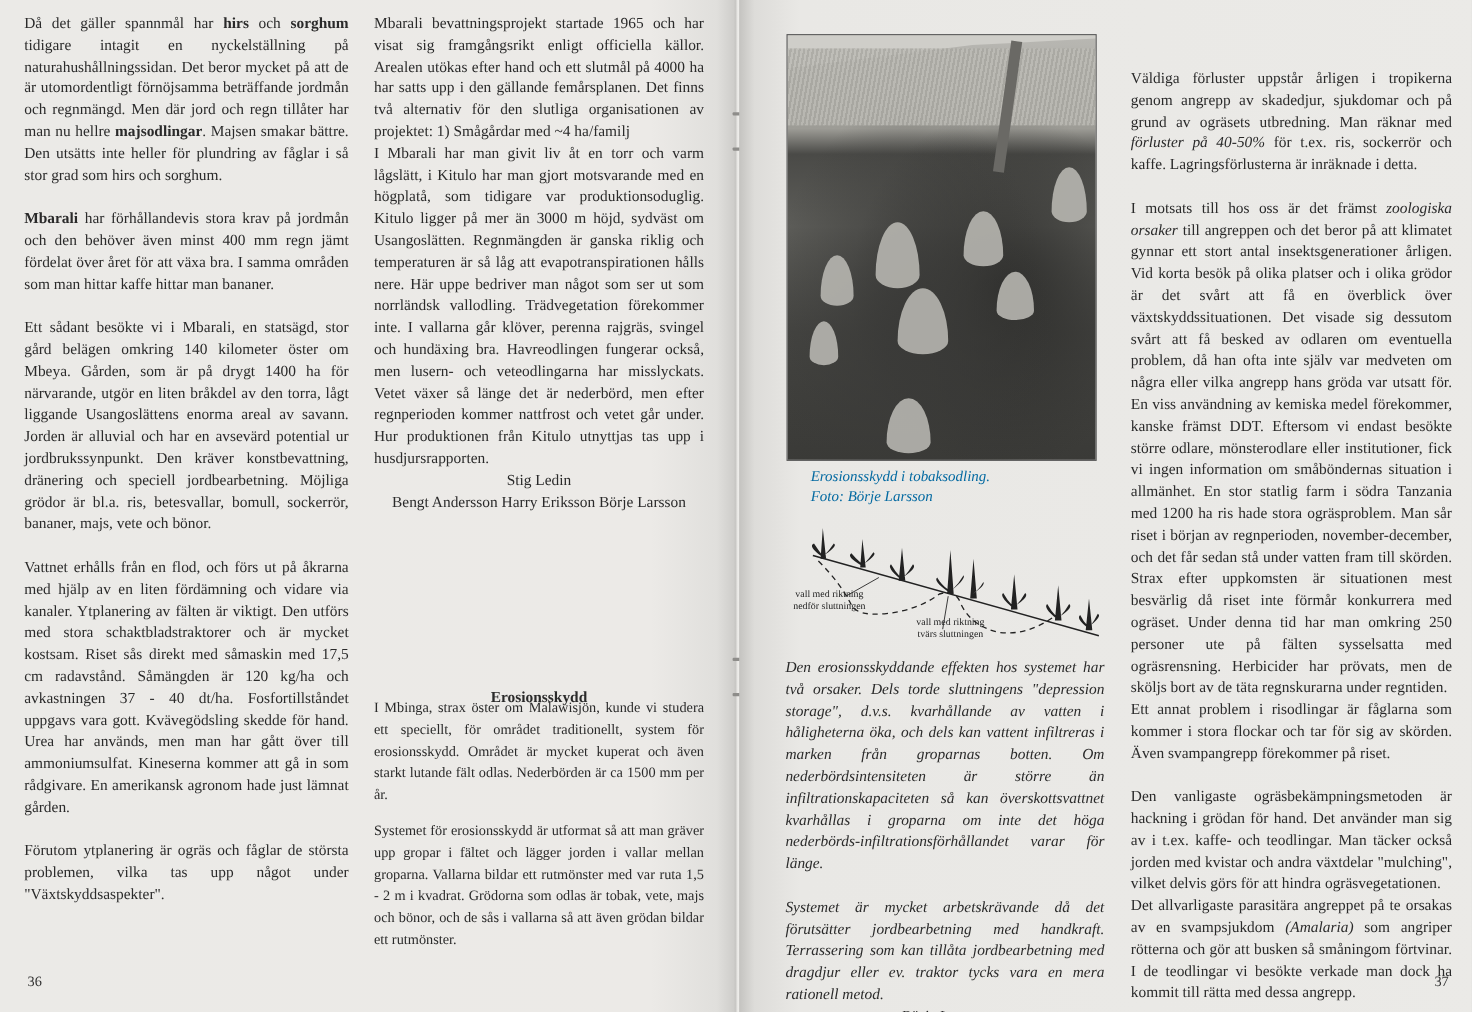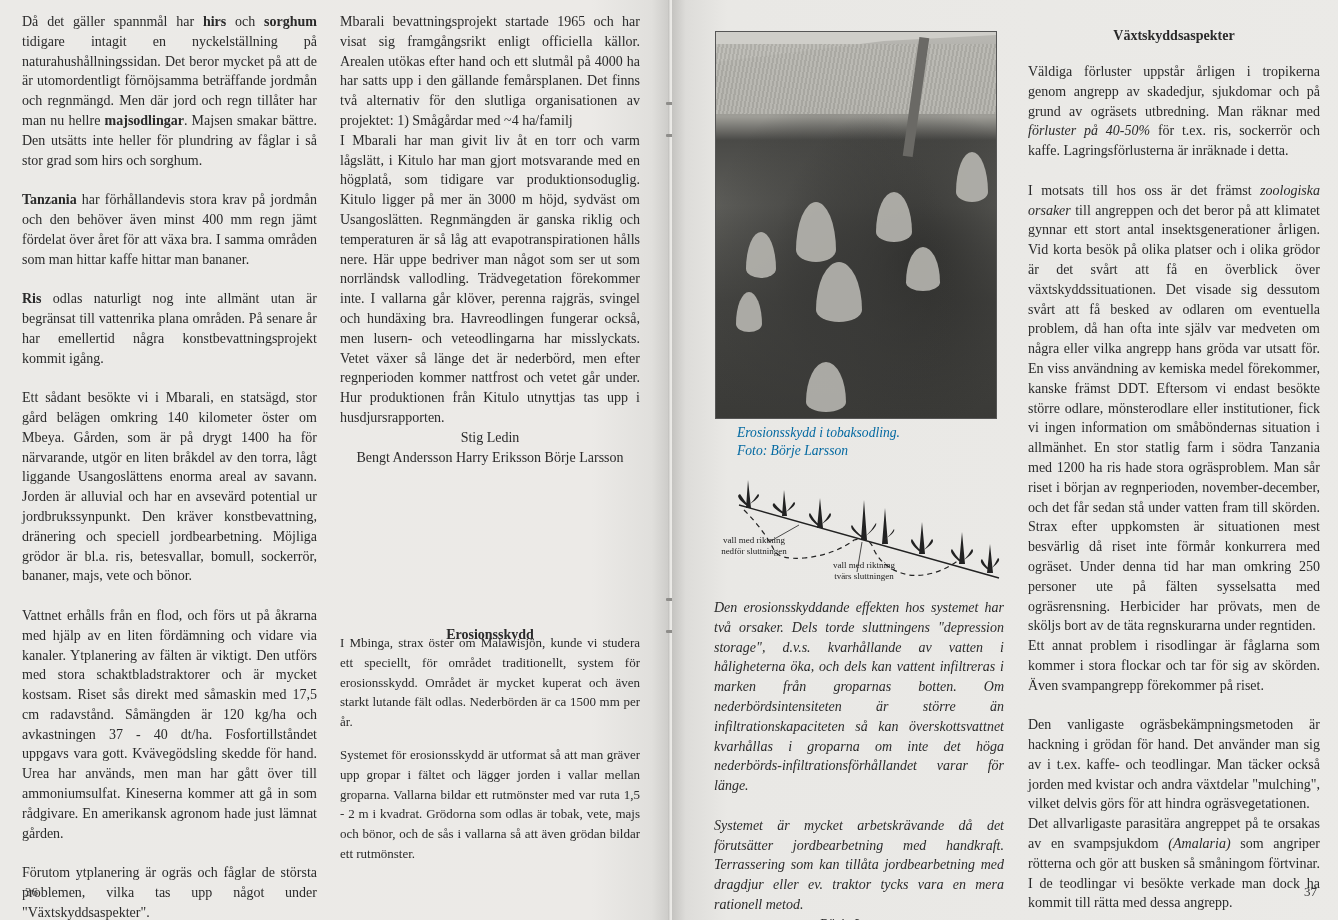--- a/index.html
+++ b/index.html
@@ -58,22 +58,21 @@
 </style>
 </head>
 <body>
 
 <div class="spread">
 
   <div class="page left">
 
     <div class="col col-1">
       <p><span>Då det gäller spannmål har </span><b>hirs</b><span> och </span><b>sorghum</b><span> tidigare intagit en nyckelställning på naturahushållningssidan. Det beror mycket på att de är utomordentligt förnöjsamma beträffande jordmån och regnmängd. Men där jord och regn tillåter har man nu hellre </span><b>majsodlingar</b><span>. Majsen smakar bättre. Den utsätts inte heller för plundring av fåglar i så stor grad som hirs och sorghum.</span></p>
-      <p class="gap"><b>Tanzania</b><span> har förhållandevis stora krav på jordmån och den behöver även minst 400 mm regn jämt fördelat över året för att växa bra. I samma områden som man hittar kaffe hittar man bananer.</span></p>
-      <p class="gap"><b>Ris</b><span> odlas naturligt nog inte allmänt utan är begränsat till vattenrika plana områden. På senare år har emellertid några konstbevattningsprojekt kommit igång.</span></p>
+      <p class="gap"><b>Mbarali</b><span> har förhållandevis stora krav på jordmån och den behöver även minst 400 mm regn jämt fördelat över året för att växa bra. I samma områden som man hittar kaffe hittar man bananer.</span></p>
       <p class="gap">Ett sådant besökte vi i Mbarali, en statsägd, stor gård belägen omkring 140 kilometer öster om Mbeya. Gården, som är på drygt 1400 ha för närvarande, utgör en liten bråkdel av den torra, lågt liggande Usangoslättens enorma areal av savann. Jorden är alluvial och har en avsevärd potential ur jordbrukssynpunkt. Den kräver konstbevattning, dränering och speciell jordbearbetning. Möjliga grödor är bl.a. ris, betesvallar, bomull, sockerrör, bananer, majs, vete och bönor.</p>
       <p class="gap">Vattnet erhålls från en flod, och förs ut på åkrarna med hjälp av en liten fördämning och vidare via kanaler. Ytplanering av fälten är viktigt. Den utförs med stora schaktbladstraktorer och är mycket kostsam. Riset sås direkt med såmaskin med 17,5 cm radavstånd. Såmängden är 120 kg/ha och avkastningen 37 - 40 dt/ha. Fosfortillståndet uppgavs vara gott. Kvävegödsling skedde för hand. Urea har används, men man har gått över till ammoniumsulfat. Kineserna kommer att gå in som rådgivare. En amerikansk agronom hade just lämnat gården.</p>
       <p class="gap">Förutom ytplanering är ogräs och fåglar de största problemen, vilka tas upp något under "Växtskyddsaspekter".</p>
     </div>
 
     <div class="col col-2">
       <p>Mbarali bevattningsprojekt startade 1965 och har visat sig framgångsrikt enligt officiella källor. Arealen utökas efter hand och ett slutmål på 4000 ha har satts upp i den gällande femårsplanen. Det finns två alternativ för den slutliga organisationen av projektet: 1) Smågårdar med ~4 ha/familj</p>
       <p>I Mbarali har man givit liv åt en torr och varm lågslätt, i Kitulo har man gjort motsvarande med en högplatå, som tidigare var produktionsoduglig. Kitulo ligger på mer än 3000 m höjd, sydväst om Usangoslätten. Regnmängden är ganska riklig och temperaturen är så låg att evapotranspirationen hålls nere. Här uppe bedriver man något som ser ut som norrländsk vallodling. Trädvegetation förekommer inte. I vallarna går klöver, perenna rajgräs, svingel och hundäxing bra. Havreodlingen fungerar också, men lusern- och veteodlingarna har misslyckats. Vetet växer så länge det är nederbörd, men efter regnperioden kommer nattfrost och vetet går under. Hur produktionen från Kitulo utnyttjas tas upp i husdjursrapporten.</p>
       <p class="sig">Stig Ledin</p>
       <p class="sig">Bengt Andersson  Harry Eriksson  Börje Larsson</p>
@@ -137,21 +136,20 @@
     <div class="diagram-label" style="left:0;top:75px;width:80px;">vall med riktning nedför sluttningen</div>
     <div class="diagram-label" style="left:110px;top:100px;width:80px;">vall med riktning tvärs sluttningen</div>
   </div>
 
   <div class="col col-3">
     <p>Den erosionsskyddande effekten hos systemet har två orsaker. Dels torde sluttningens "depression storage", d.v.s. kvarhållande av vatten i håligheterna öka, och dels kan vattent infiltreras i marken från groparnas botten. Om nederbördsintensiteten är större än infiltrationskapaciteten så kan överskottsvattnet kvarhållas i groparna om inte det höga nederbörds-infiltrationsförhållandet varar för länge.</p>
     <p class="gap">Systemet är mycket arbetskrävande då det förutsätter jordbearbetning med handkraft. Terrassering som kan tillåta jordbearbetning med dragdjur eller ev. traktor tycks vara en mera rationell metod.</p>
     <p class="sig">Börje Larsson</p>
   </div>
 
-  <div class="col vx-head heading">Växtskyddsaspekter</div>
 
   <div class="col col-4">
     <p><span>Väldiga förluster uppstår årligen i tropikerna genom angrepp av skadedjur, sjukdomar och på grund av ogräsets utbredning. Man räknar med </span><i>förluster på 40-50%</i><span> för t.ex. ris, sockerrör och kaffe. Lagringsförlusterna är inräknade i detta.</span></p>
     <p class="gap"><span>I motsats till hos oss är det främst </span><i>zoologiska orsaker</i><span> till angreppen och det beror på att klimatet gynnar ett stort antal insektsgenerationer årligen. Vid korta besök på olika platser och i olika grödor är det svårt att få en överblick över växtskyddssituationen. Det visade sig dessutom svårt att få besked av odlaren om eventuella problem, då han ofta inte själv var medveten om några eller vilka angrepp hans gröda var utsatt för. En viss användning av kemiska medel förekommer, kanske främst DDT. Eftersom vi endast besökte större odlare, mönsterodlare eller institutioner, fick vi ingen information om småböndernas situation i allmänhet. En stor statlig farm i södra Tanzania med 1200 ha ris hade stora ogräsproblem. Man sår riset i början av regnperioden, november-december, och det får sedan stå under vatten fram till skörden. Strax efter uppkomsten är situationen mest besvärlig då riset inte förmår konkurrera med ogräset. Under denna tid har man omkring 250 personer ute på fälten sysselsatta med ogräsrensning. Herbicider har prövats, men de sköljs bort av de täta regnskurarna under regntiden.</span></p>
     <p>Ett annat problem i risodlingar är fåglarna som kommer i stora flockar och tar för sig av skörden. Även svampangrepp förekommer på riset.</p>
     <p class="gap">Den vanligaste ogräsbekämpningsmetoden är hackning i grödan för hand. Det använder man sig av i t.ex. kaffe- och teodlingar. Man täcker också jorden med kvistar och andra växtdelar "mulching", vilket delvis görs för att hindra ogräsvegetationen.</p>
     <p><span>Det allvarligaste parasitära angreppet på te orsakas av en svampsjukdom </span><i>(Amalaria)</i><span> som angriper rötterna och gör att busken så småningom förtvinar. I de teodlingar vi besökte verkade man dock ha kommit till rätta med dessa angrepp.</span></p>
 
   </div>
 

